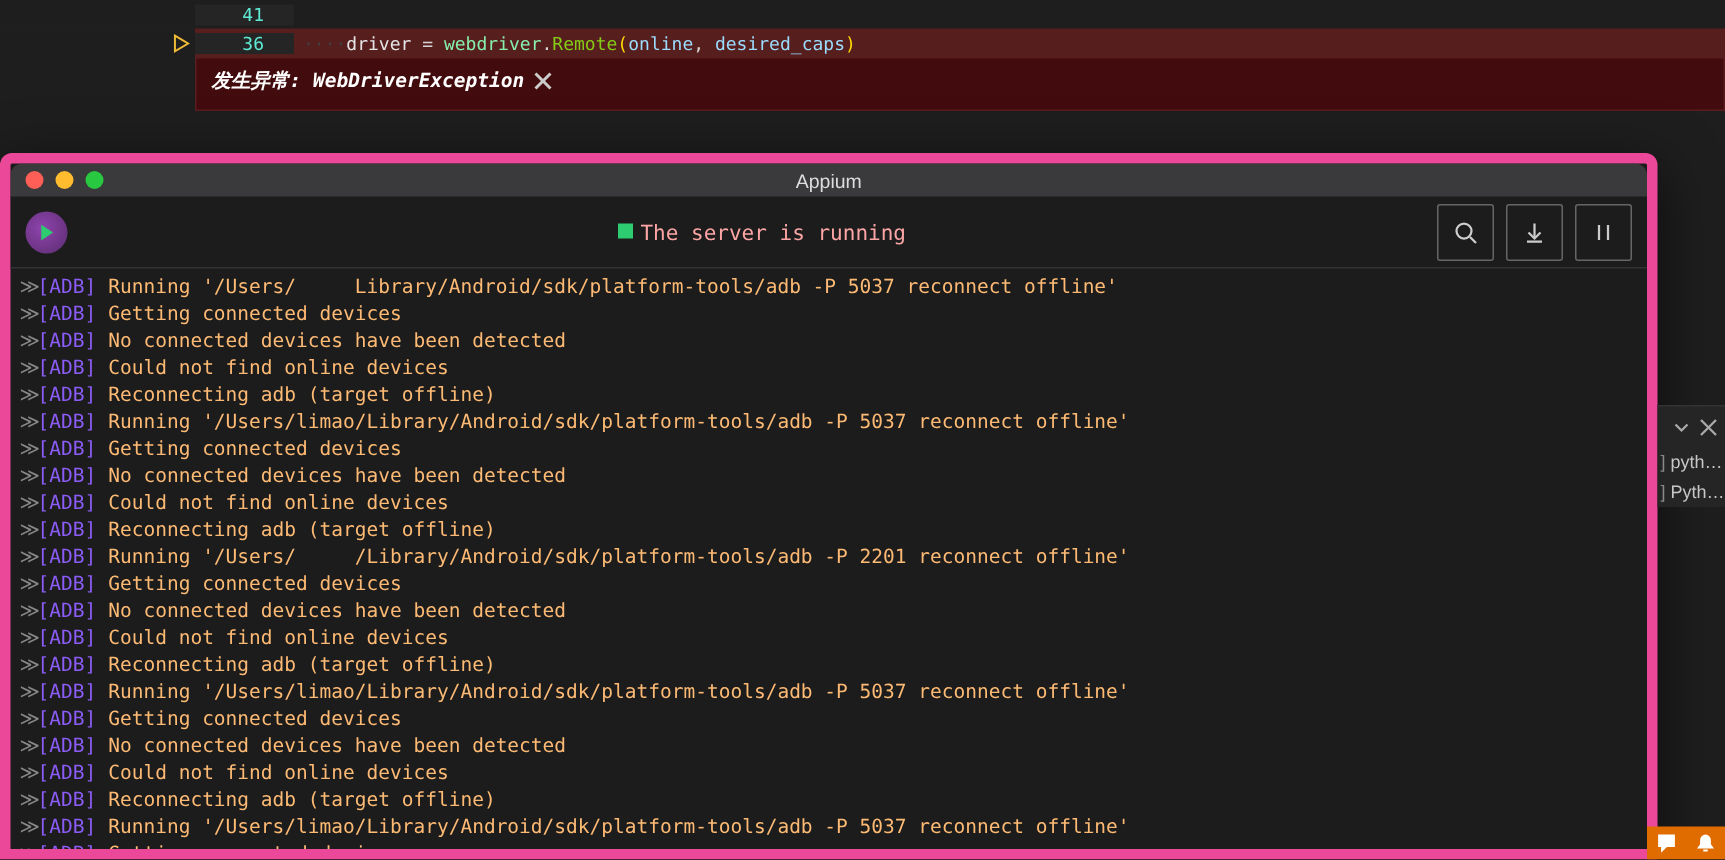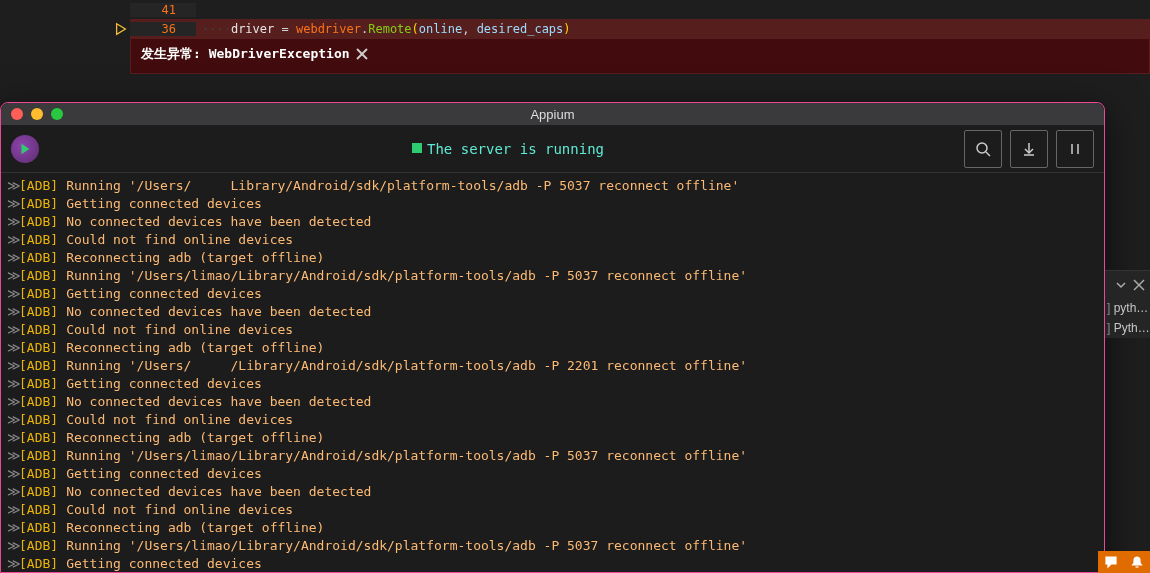--- a/index.html
+++ b/index.html
@@ -4,55 +4,55 @@
   <style>
     * { margin: 0; padding: 0; box-sizing: border-box; }
     body { font-family: "Menlo", "Consolas", monospace; background: #1e1e1e; color: #ccc; width: 1150px; height: 573px; overflow: hidden; position: relative; }
 
     
     .editor-area { position: absolute; top: 0; left: 0; right: 0; height: 102px; background: #1e1e1e; }
     .code-line { display: flex; height: 19px; align-items: center; font-size: 12px; }
     .gutter-left { width: 130px; height: 100%; background: #1e1e1e; display: flex; align-items: center; justify-content: flex-end; padding-right: 2px; }
     .gutter-mid { width: 66px; background: #252526; display: flex; align-items: center; justify-content: flex-end; padding-right: 20px; color: #858585; }
     .code-cell { flex: 1; padding-left: 6px; }
-    .line-num { color: #f97316; }
+    .line-num { color: #5eead4; }
     .current-line .gutter-mid { color: #c6c6c6; }
     .current-line { background: #1e1e1e; }
     .highlight-line { background: #571e1e; }
     .highlight-line .code-cell { background: #571e1e; }
 
     .breakpoint-icon { width: 14px; height: 14px; color: #f0bc38; }
     .breakpoint-icon svg { width: 14px; height: 14px; fill: none; stroke: #f0bc38; stroke-width: 1.5; }
 
     .tk-indent { color: #404040; }
     .tk-var { color: #e5e5e5; }
     .tk-op { color: #d4d4d4; }
-    .tk-mod { color: #f97316; }
+    .tk-mod { color: #86efac; }
     .tk-dot { color: #d4d4d4; }
     .tk-fn { color: #84cc16; }
     .tk-paren { color: #ffd700; }
     .tk-arg { color: #9cdcfe; }
     .tk-comma { color: #d4d4d4; }
 
     
     .exception-panel {
       position: absolute; top: 38px; left: 130px; right: 0;
       background: #420b0d; border: 1px solid #5a1d1f;
-      padding: 6px 10px; font-size: 13px; color: #fff;
+      padding: 6px 10px; font-size: 13px; color: #fff; font-style: italic;
     }
     .exc-header { display: flex; align-items: center; gap: 6px; margin-bottom: 4px; }
     .exc-title { font-weight: bold; }
     .exc-close { cursor: pointer; width: 12px; height: 12px; }
     .exc-close svg { width: 12px; height: 12px; stroke: #ccc; stroke-width: 2; }
     .exc-body { color: #e6e6e6; font-size: 13px; line-height: 1.35; }
 
     
     .appium-window {
       position: absolute; top: 102px; left: 0; width: 1105px; height: 471px;
-      background: #1c1c1c; border: 1px solid #ec4899; border-radius: 8px 8px 0 0;
+      background: #1c1c1c; border: 7px solid #ec4899; border-radius: 8px 8px 0 0;
       overflow: hidden; box-shadow: 0 10px 40px rgba(0,0,0,.6);
     }
     .titlebar {
       height: 22px; background: #3a3a3c; display: flex; align-items: center;
       position: relative; border-radius: 8px 8px 0 0;
     }
     .traffic-lights { display: flex; gap: 8px; padding-left: 10px; }
     .traffic-light { width: 12px; height: 12px; border-radius: 50%; }
     .tl-red { background: #ff5f57; }
     .tl-yellow { background: #febc2e; }
@@ -63,36 +63,36 @@
     }
 
     .toolbar {
       height: 48px; display: flex; align-items: center; justify-content: space-between;
       padding: 0 10px; border-bottom: 1px solid #333; background: #1c1c1c;
     }
     .toolbar-left { width: 40px; }
     .logo { width: 28px; height: 28px; border-radius: 50%; background: radial-gradient(circle at 40% 40%, #8e44ad, #5b2c6f); display: flex; align-items: center; justify-content: center; }
     .logo svg { width: 14px; height: 14px; fill: #2ecc71; }
     .toolbar-center { flex: 1; text-align: center; }
-    .server-status { color: #5eead4; font-size: 14px; display: inline-flex; align-items: center; gap: 4px; text-align: center; }
+    .server-status { color: #fca5a5; font-size: 14px; display: inline-flex; align-items: center; gap: 4px; text-align: center; }
     .server-status-icon svg { width: 12px; height: 12px; fill: #2ecc71; }
     .toolbar-right { display: flex; gap: 8px; }
     .tb-btn {
       width: 38px; height: 38px; border: 1px solid #666; background: transparent;
       border-radius: 2px; display: flex; align-items: center; justify-content: center; cursor: pointer;
     }
     .tb-btn svg { width: 16px; height: 16px; stroke: #ccc; fill: none; stroke-width: 1.5; }
 
     .log-area {
       height: calc(100% - 70px); overflow: hidden; padding: 4px 6px;
       font-size: 13px; line-height: 18px;
     }
     .log-line { display: flex; white-space: pre; }
     .log-prompt { color: #888; margin-right: 2px; width: 10px; }
-    .log-src { color: #eab308; }
+    .log-src { color: #8b5cf6; }
     .log-msg { color: #fdba74; margin-left: 8px; }
 
     
     .right-frag {
       position: absolute; top: 270px; right: 0; width: 45px;
       background: #252526; color: #c6c6c6; font-family: -apple-system, sans-serif; font-size: 12px;
     }
     .right-frag-header { display: flex; height: 28px; align-items: center; justify-content: flex-end; gap: 4px; padding-right: 4px; border-top: 1px solid #333;}
     .right-frag-header .icon { cursor: pointer; width: 14px; height: 14px; }
     .right-frag-header svg { width: 14px; height: 14px; stroke: #aaa; stroke-width: 1.5; fill: none; }

